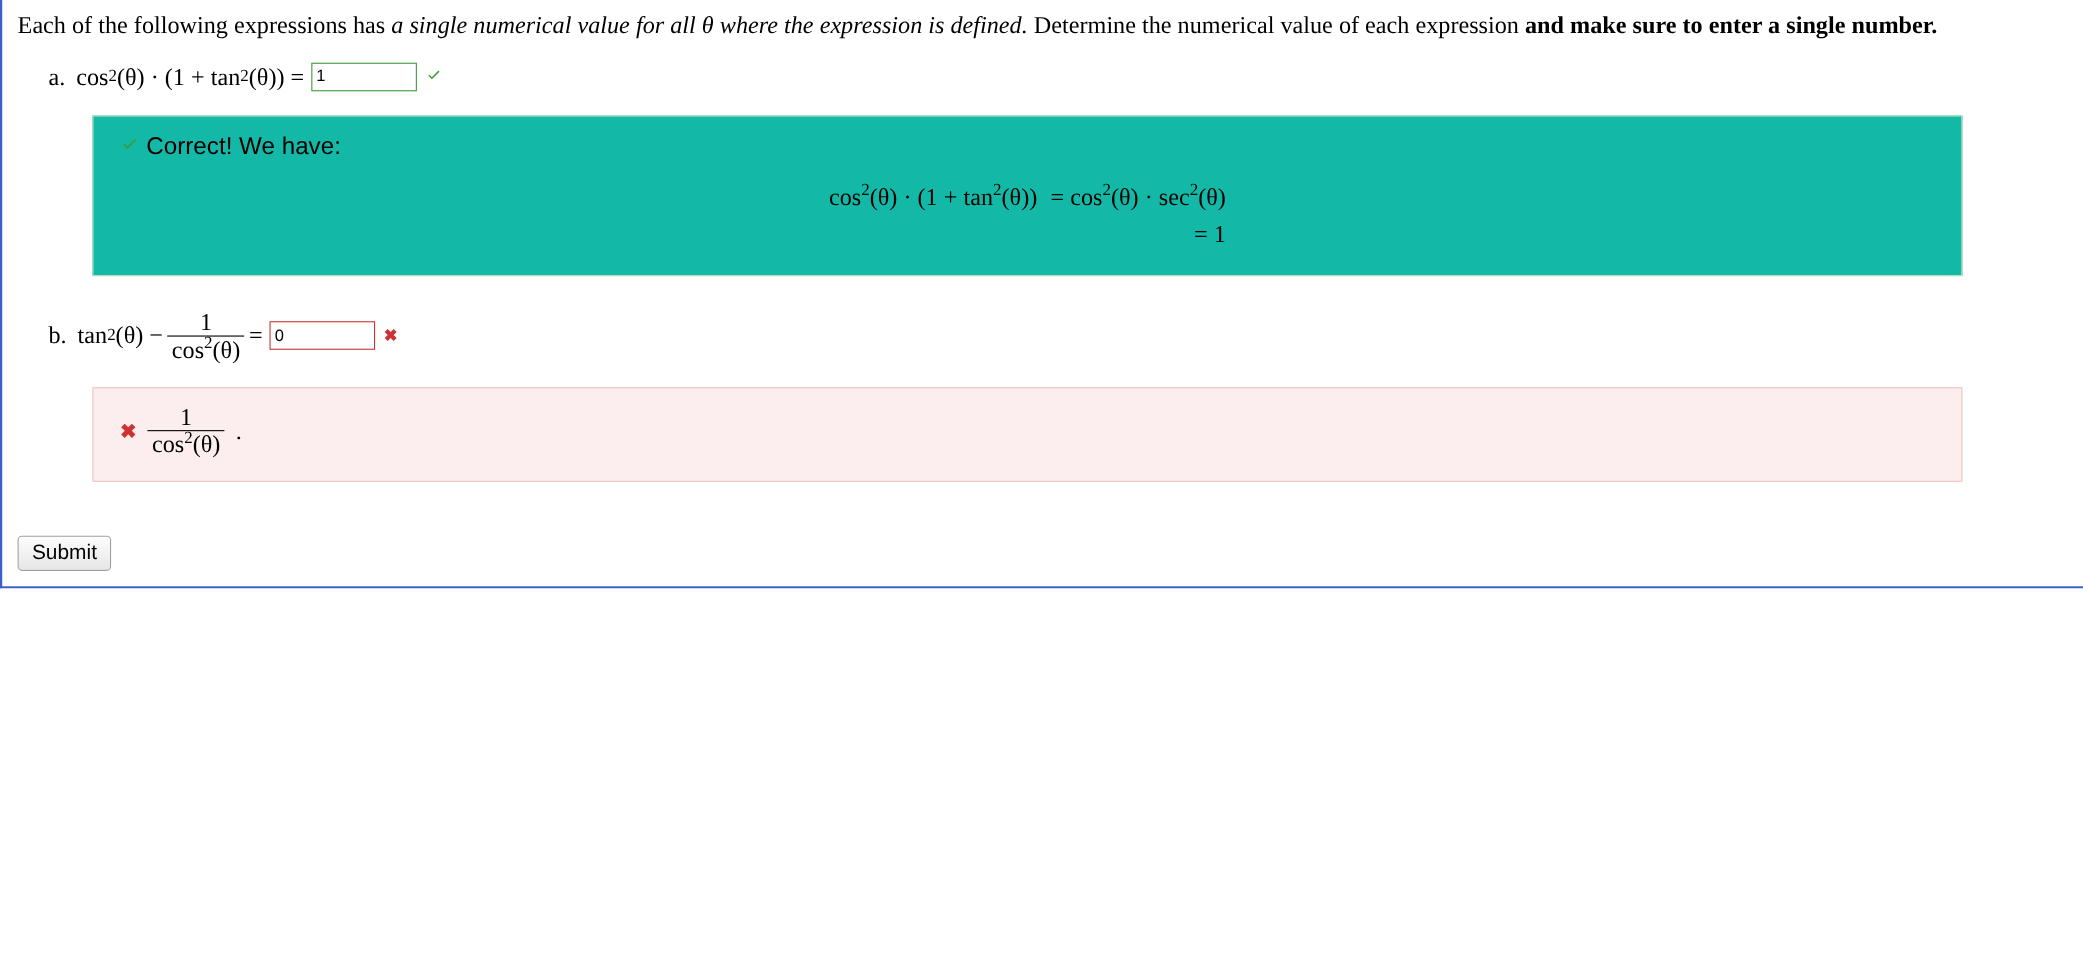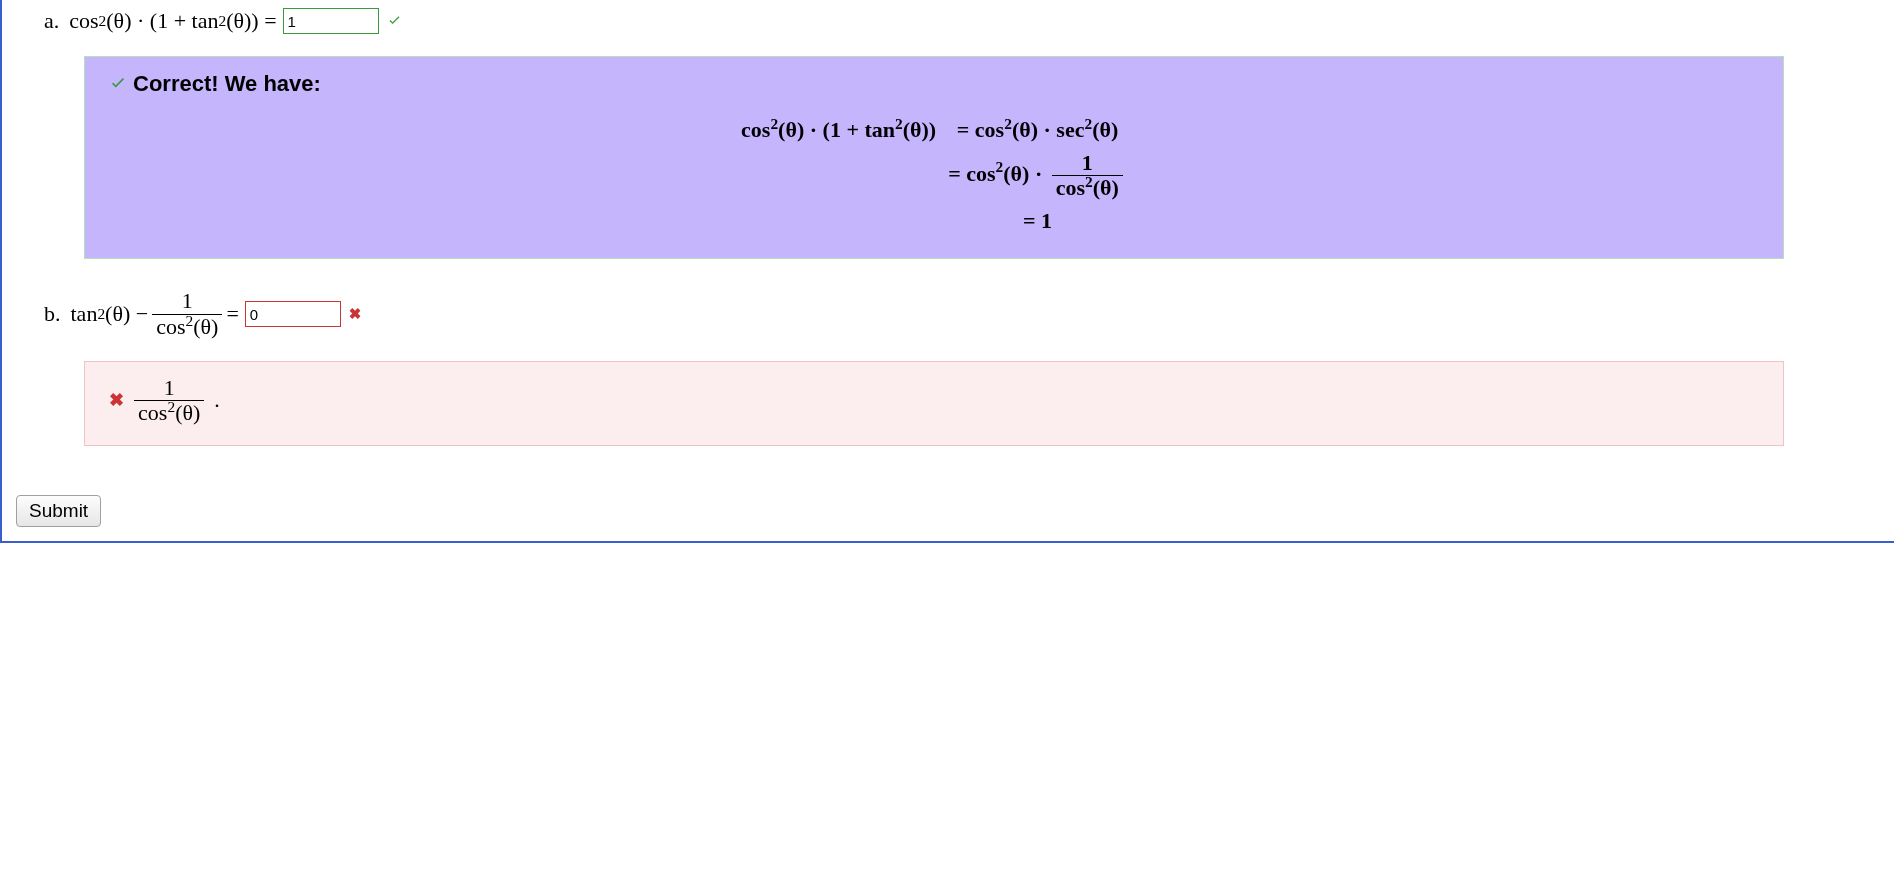--- a/index.html
+++ b/index.html
@@ -76,22 +76,21 @@
   .feedback {
     margin: 22px 0 0 40px;
     border: 1px solid;
     padding: 14px 22px 20px 22px;
     font-size: 22px;
     width: 1700px;
     box-sizing: border-box;
   }
   .feedback.correct {
     border-color: #b8e0b8;
-    background: #c4b5fd;
-    font-weight: bold;
+    background: #14b8a6;
   }
   .feedback.incorrect {
     border-color: #f0c4c4;
     background: #fceeee;
   }
   .feedback-header {
     font-family: Arial, sans-serif;
     font-size: 22px;
     display: flex;
     align-items: center;
@@ -106,21 +105,21 @@
   .deriv-row {
     display: table-row;
   }
   .deriv-row .lhs, .deriv-row .rhs {
     display: table-cell;
     padding: 4px 6px;
     vertical-align: middle;
     white-space: nowrap;
   }
   .deriv-row .lhs { text-align: left; }
-  .deriv-row .rhs { text-align: center; }
+  .deriv-row .rhs { text-align: right; }
   .tryagain-row {
     display: flex;
     align-items: center;
     gap: 6px;
   }
   .submit-btn {
     margin-top: 19px;
     font-family: Arial, sans-serif;
     font-size: 19px;
     padding: 4px 12px;
@@ -129,20 +128,23 @@
     border-radius: 4px;
     cursor: pointer;
   }
   .check-svg { width:15px; height:15px; }
 </style>
 </head>
 <body>
 
 <div class="page">
 
+  <div class="instructions">
+    <span>Each of the following expressions has </span><span class="italic">a single numerical value for all θ where the expression is defined.</span><span> Determine the numerical value of each expression </span><span class="bold">and make sure to enter a single number.</span>
+  </div>
 
   <ol class="parts">
 
     <li>
       <div class="part-row">
         <span class="part-label">a.</span>
         <span class="expr">
           <span>cos</span>
             <sup>2</sup>
             <span>(θ) · (1 + tan</span>
@@ -170,32 +172,20 @@
           <div class="deriv-row">
             <span class="lhs">
               <span>cos</span><sup>2</sup><span>(θ) · (1 + tan</span><sup>2</sup><span>(θ))</span>
             </span>
             <span class="rhs">
               <span>= cos</span><sup>2</sup><span>(θ) · sec</span><sup>2</sup><span>(θ)</span>
             </span>
           </div>
           <div class="deriv-row">
             <span class="lhs"></span>
-            <span class="rhs">
-              <span>= cos</span><sup>2</sup><span>(θ) · </span>
-              <span class="frac">
-                <span class="num">1</span>
-                <span class="den">
-                  <span>cos</span><sup>2</sup><span>(θ)</span>
-                </span>
-              </span>
-            </span>
-          </div>
-          <div class="deriv-row">
-            <span class="lhs"></span>
             <span class="rhs">= 1</span>
           </div>
         </div>
       </div>
     </li>
 
     <li>
       <div class="part-row">
         <span class="part-label">b.</span>
         <span class="expr">

